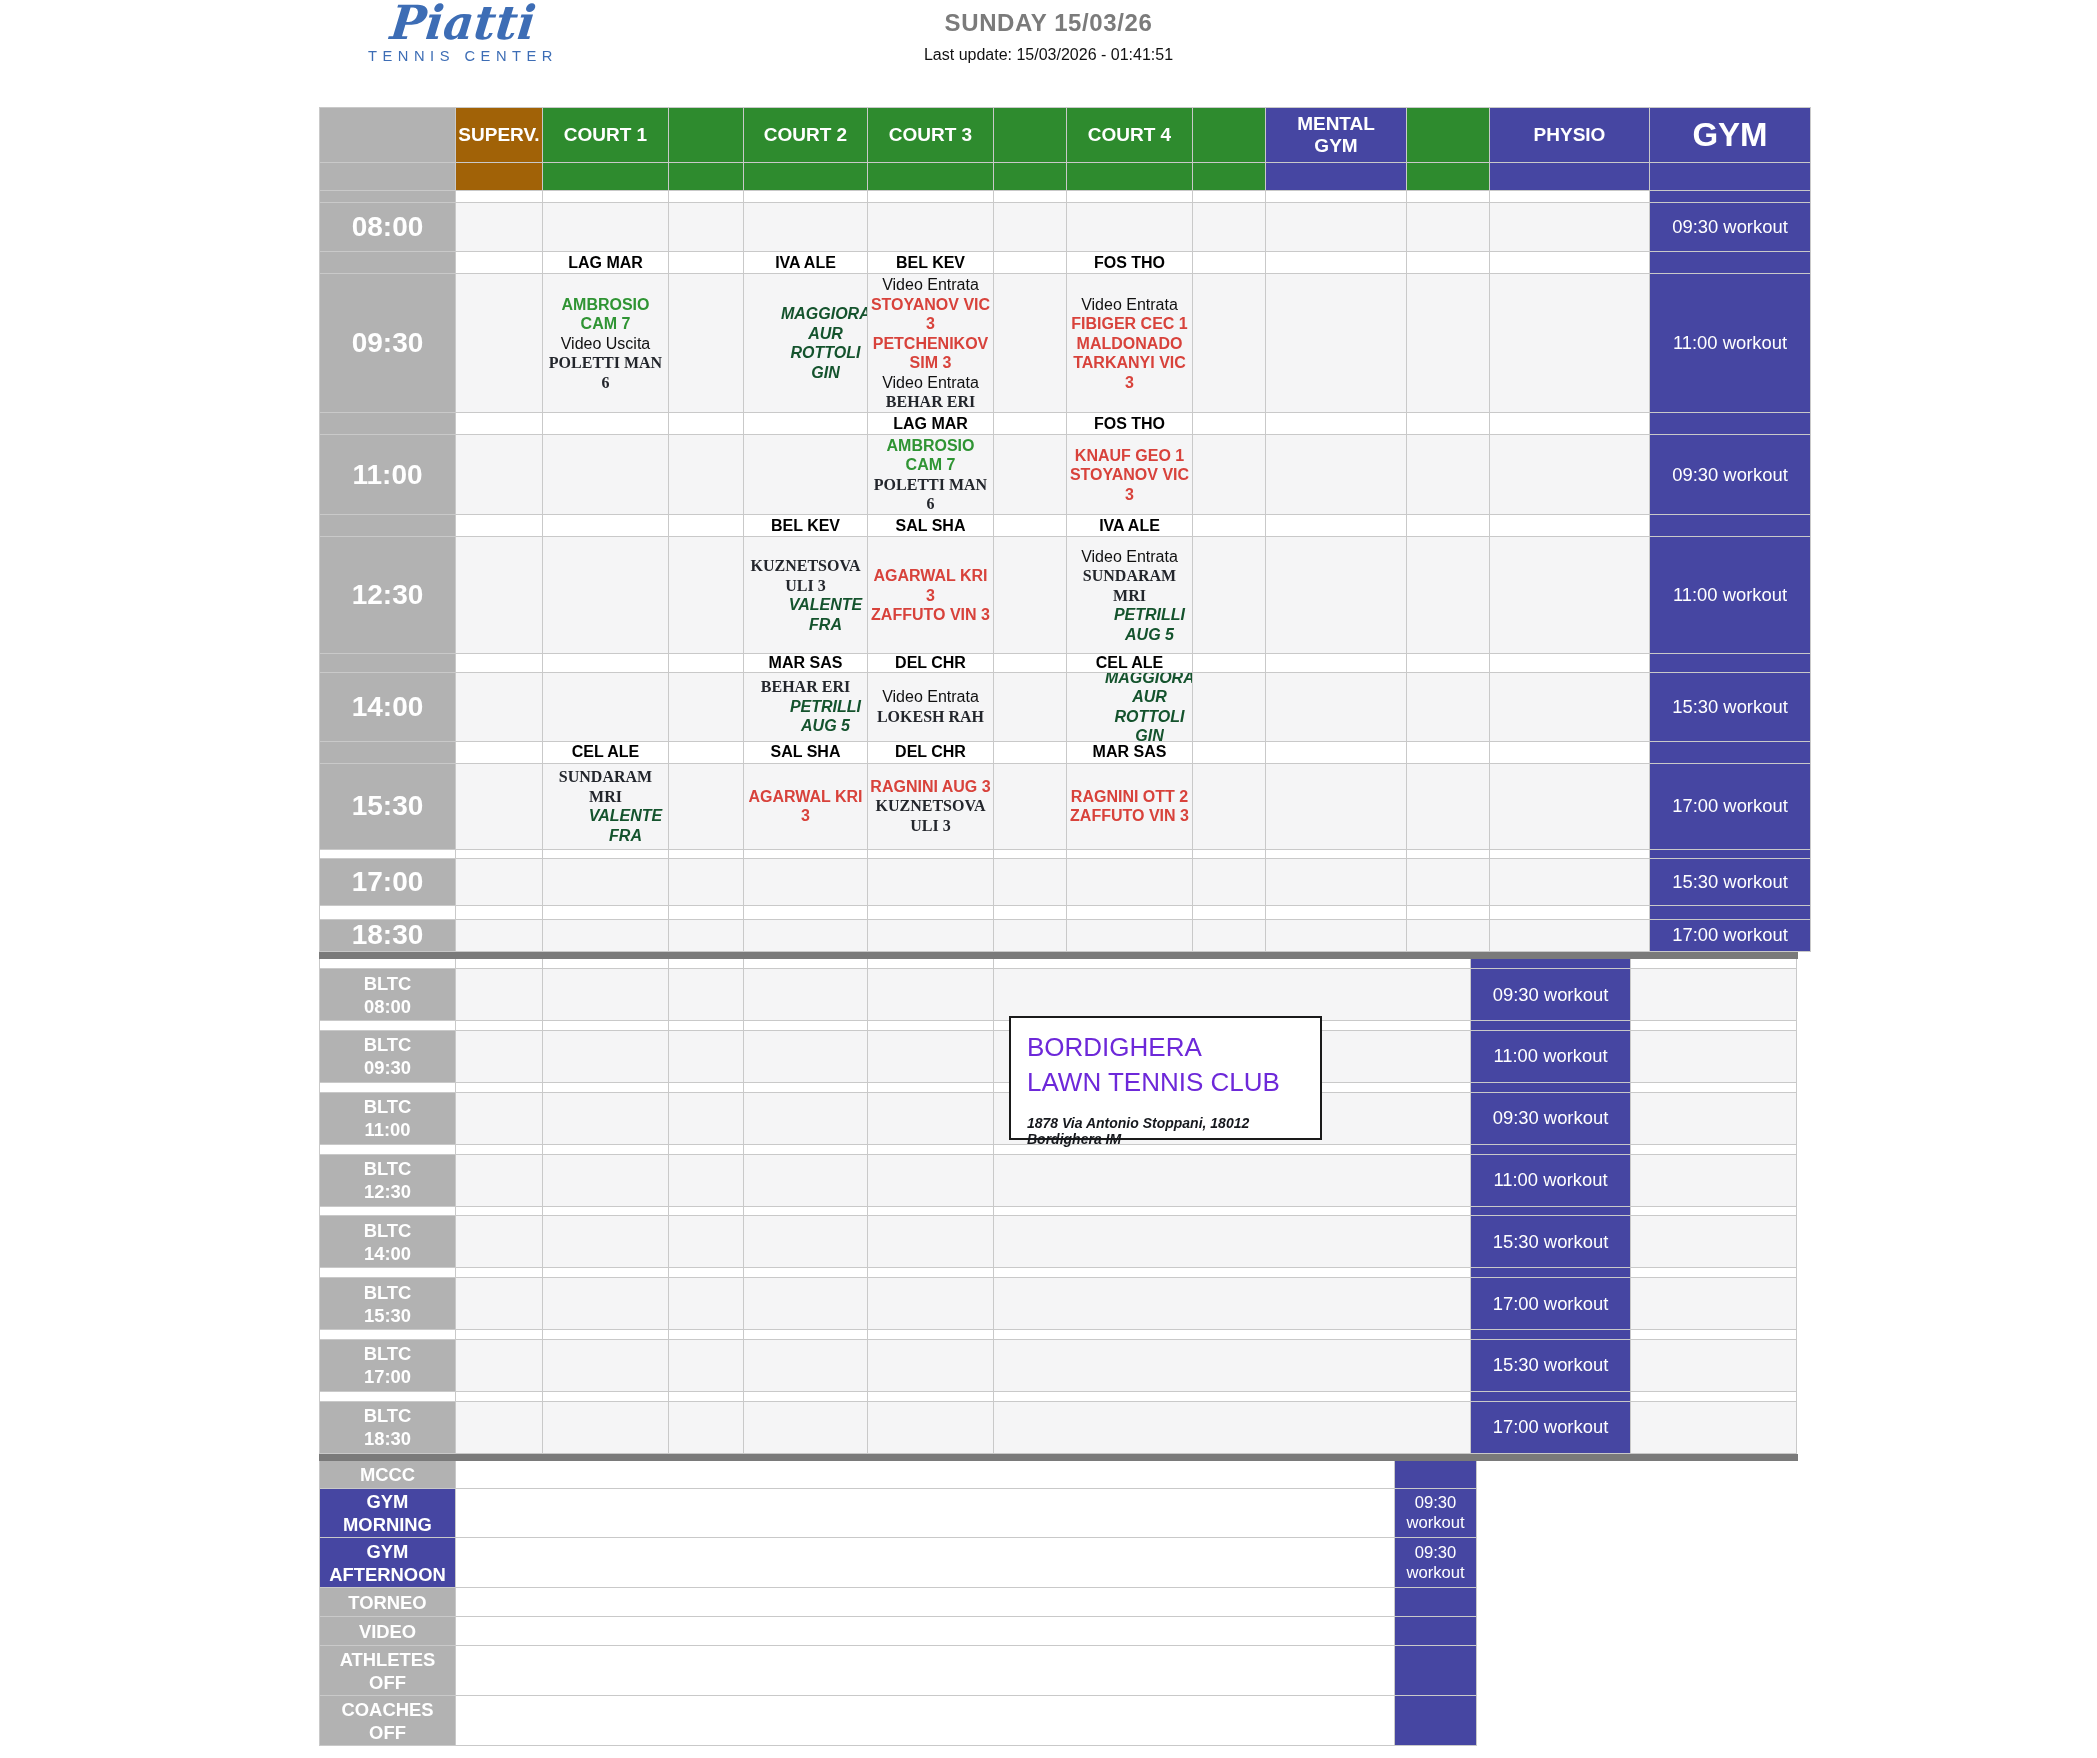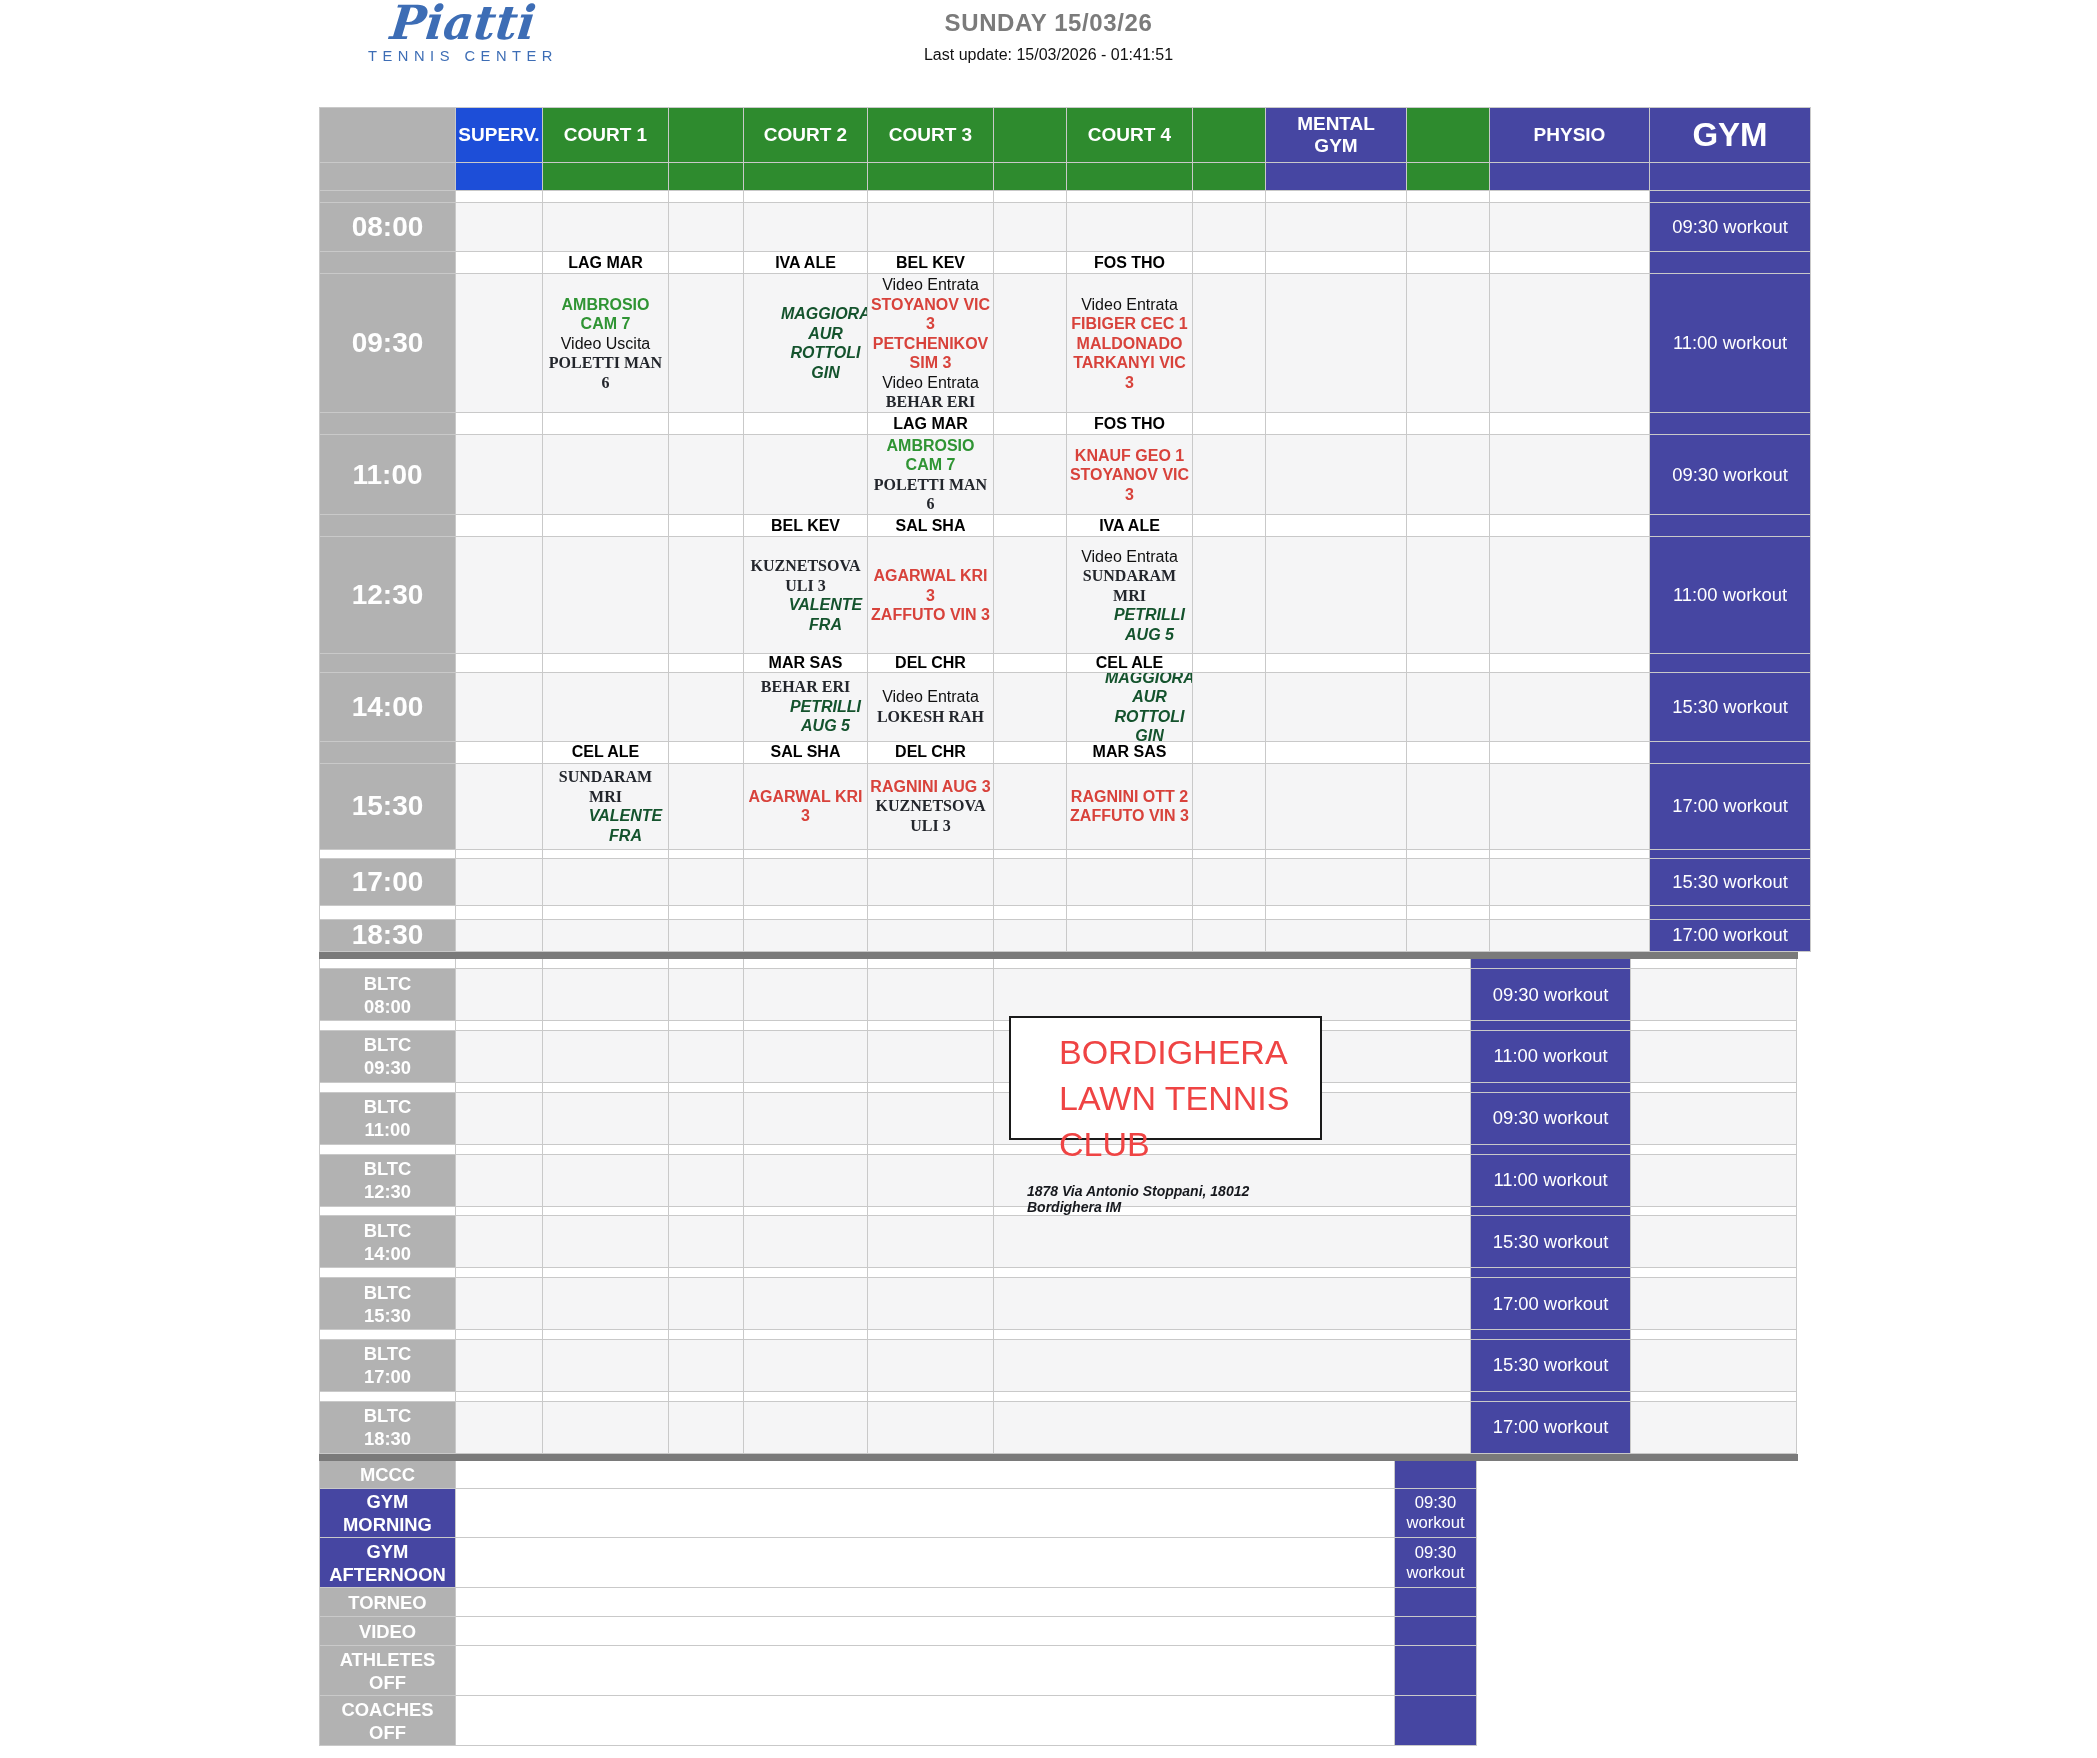--- a/index.html
+++ b/index.html
@@ -25,21 +25,21 @@
   .c{box-sizing:border-box;flex:0 0 auto;border-right:1.8px solid #c9c9c9;border-bottom:1.8px solid #c9c9c9;overflow:hidden;}
   .sep{height:7.4px;width:1479px;background:#7a7a7a;}
 
   
   .cw0{width:136px}.cw1{width:87px}.cw2{width:126px}.cw3{width:75px}.cw4{width:124px}
   .cw5{width:126px}.cw6{width:73px}.cw7{width:126px}.cw8{width:73px}.cw9{width:141px}
   .cw10{width:83px}.cw11{width:160px}.cw12{width:161px}
   .cwm{width:477px}.cwt{width:166px}.cwb{width:939px}.cws{width:82px}
 
   
-  .gy{background:#b2b2b2}.dk{background:#1d4ed8}.gr{background:#2e8b2e}
+  .gy{background:#b2b2b2}.dk{background:#a16207}.gr{background:#2e8b2e}
   .bl{background:#4646a2}.lt{background:#f5f5f6}.wh{background:#ffffff}
 
   
   .hd{color:#fff;font-weight:700;font-size:19px;display:flex;flex-direction:column;
       align-items:center;justify-content:center;text-align:center;line-height:1.15;}
   .hd-xl{font-size:33px;font-weight:700;}
   .tc{color:#fff;font-weight:700;font-size:28px;display:flex;align-items:center;justify-content:center;}
   .coach{font-weight:700;font-size:16px;color:#000;display:flex;align-items:center;justify-content:center;}
   .cc{display:flex;flex-direction:column;align-items:center;justify-content:center;text-align:center;padding:2.5px 1.2px;}
   .ln{font-size:16px;line-height:1.22;}
@@ -50,21 +50,21 @@
   .i{font-weight:700;font-style:italic;color:#14532d;padding-left:40px;}
   .wk{color:#fff;font-size:18.4px;display:flex;align-items:center;justify-content:center;text-align:center;}
   .lab2{color:#fff;font-weight:700;font-size:18.4px;line-height:1.25;display:flex;flex-direction:column;
         align-items:center;justify-content:center;text-align:center;}
   .wksm{color:#fff;font-size:16.6px;line-height:1.2;display:flex;align-items:center;justify-content:center;
         text-align:center;padding:1.2px;}
 
   
   #clubbox{position:absolute;left:1009px;top:1016px;width:313px;height:124px;background:#fff;
         border:2.5px solid #1a1a1a;box-sizing:border-box;padding:12.3px 16px;z-index:5;}
-  #clubbox .bn{font-size:34px;color:#ef4444;line-height:1.35;margin-left:32px;}
+  #clubbox .bn{font-size:26px;color:#6d28d9;line-height:1.35;}
   #clubbox .ba{font-size:14px;font-style:italic;font-weight:700;color:#16181d;margin-top:14.7px;}
 </style>
 </head>
 <body>
 
 <div id="page">
 
   <div id="logo">
     <div class="brand">Piatti</div>
     <div class="sub">TENNIS CENTER</div>

